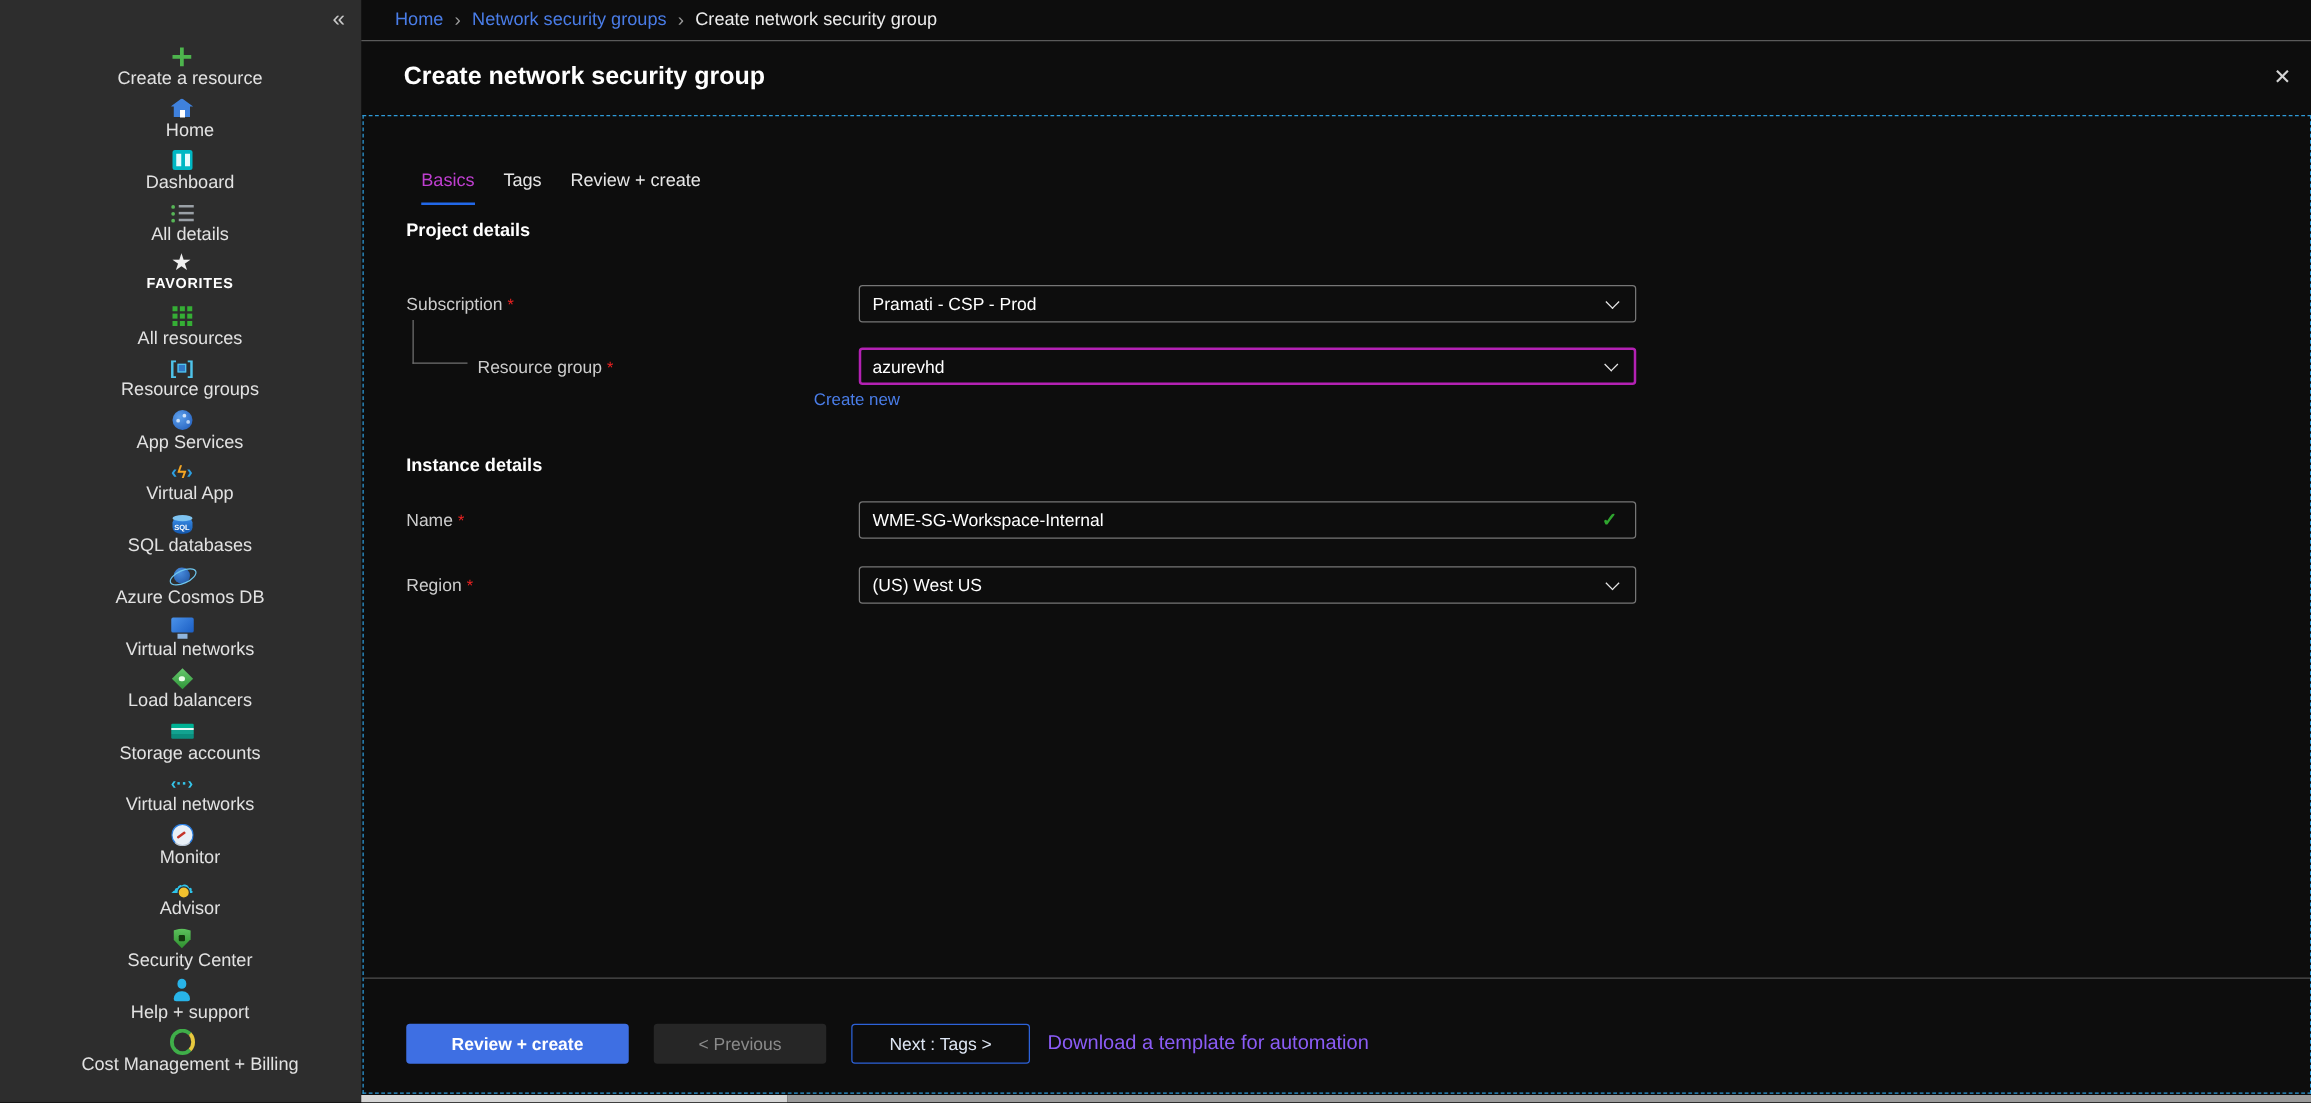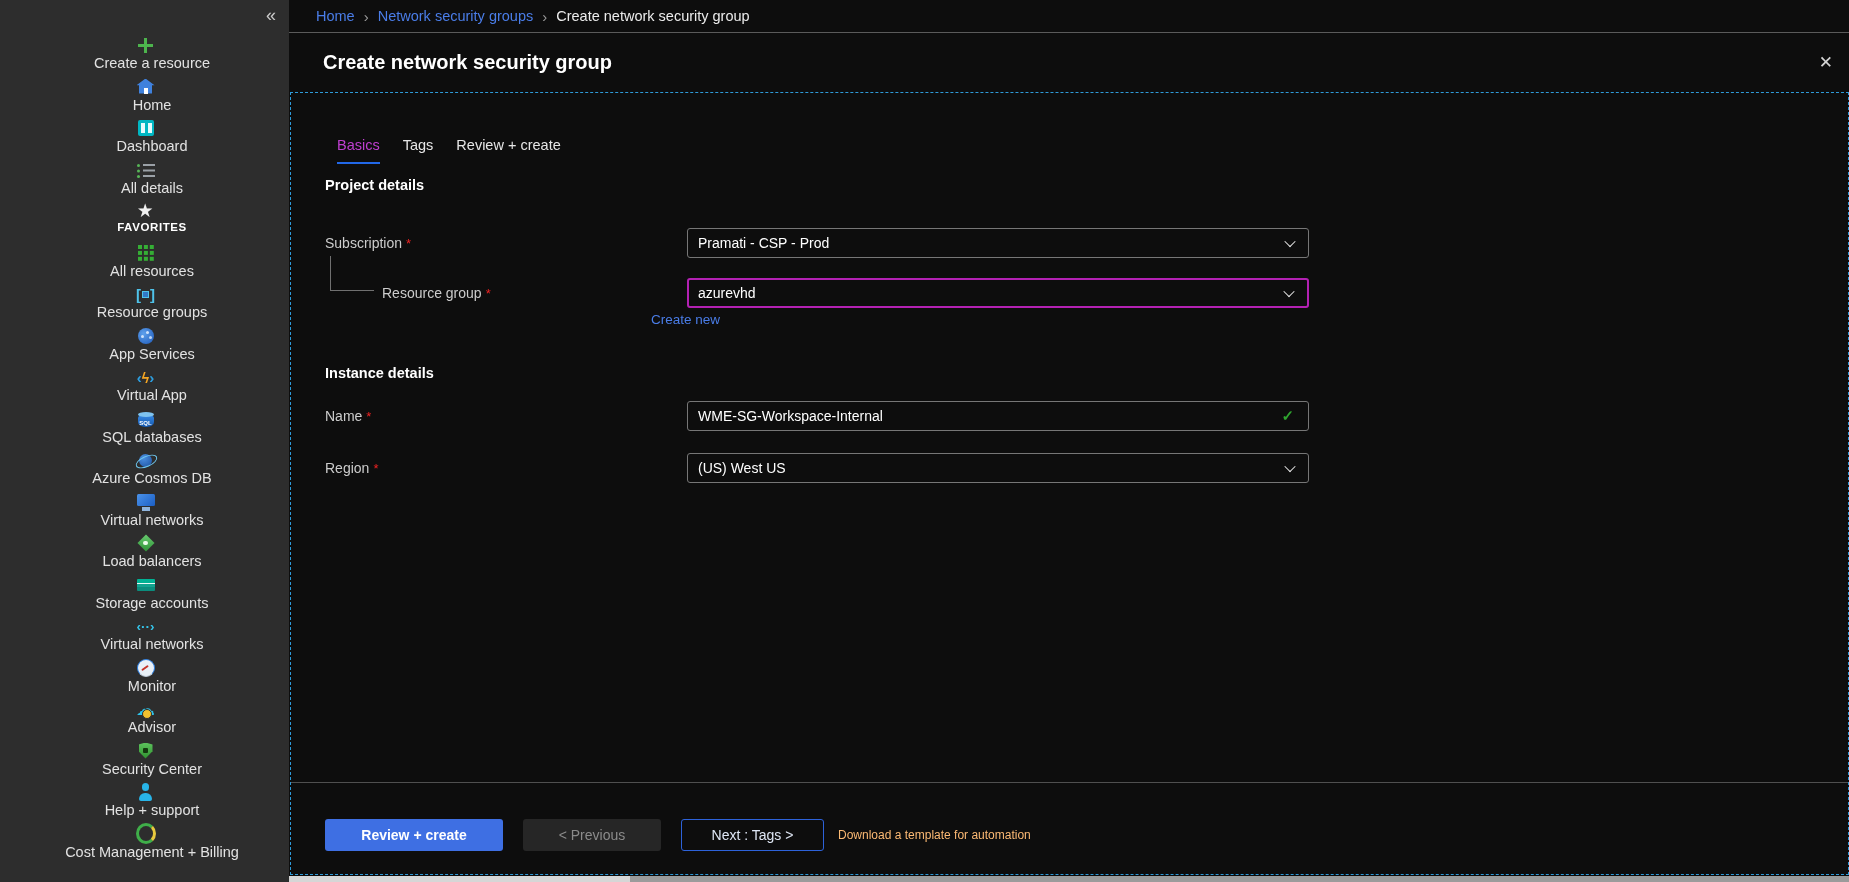--- a/index.html
+++ b/index.html
@@ -149,21 +149,21 @@
 
   .create-new { position:absolute; left:360px; top:219px; font-size:13.5px; color:#4a7de8; cursor:pointer; }
 
   .footer-divider { position:absolute; left:0; right:0; top:689px; height:1px; background:#4f4f4f; }
   .footer { position:absolute; top:726px; left:34px; display:flex; align-items:center; }
   .btn { height:32px; border-radius:3px; font-size:14px; display:flex; align-items:center; justify-content:center;
          cursor:pointer; font-family:"Liberation Sans", sans-serif; border:none; }
   .btn-primary { width:178px; background:#3e6fe3; color:#ffffff; font-weight:600; }
   .btn-disabled { width:138px; background:#262626; color:#8b8b8b; margin-left:20px; cursor:default; }
   .btn-outline { width:143px; background:transparent; border:1px solid #2d62d9; color:#dfe7f5; margin-left:20px; }
-  .download-link { margin-left:14px; color:#fdba74; font-size:12px; cursor:pointer; }
+  .download-link { margin-left:14px; color:#8b5cf6; font-size:16px; cursor:pointer; }
 
   .strip-light { position:absolute; left:289px; bottom:0; width:341px; height:6px; background:#d6d6d6; z-index:4; }
   .strip-gray  { position:absolute; left:630px; right:0; bottom:0; height:6px; background:#9b9b9b; z-index:4; }
 </style>
 </head>
 <body>
 
 <div class="app">
 
   <aside class="sidebar">

